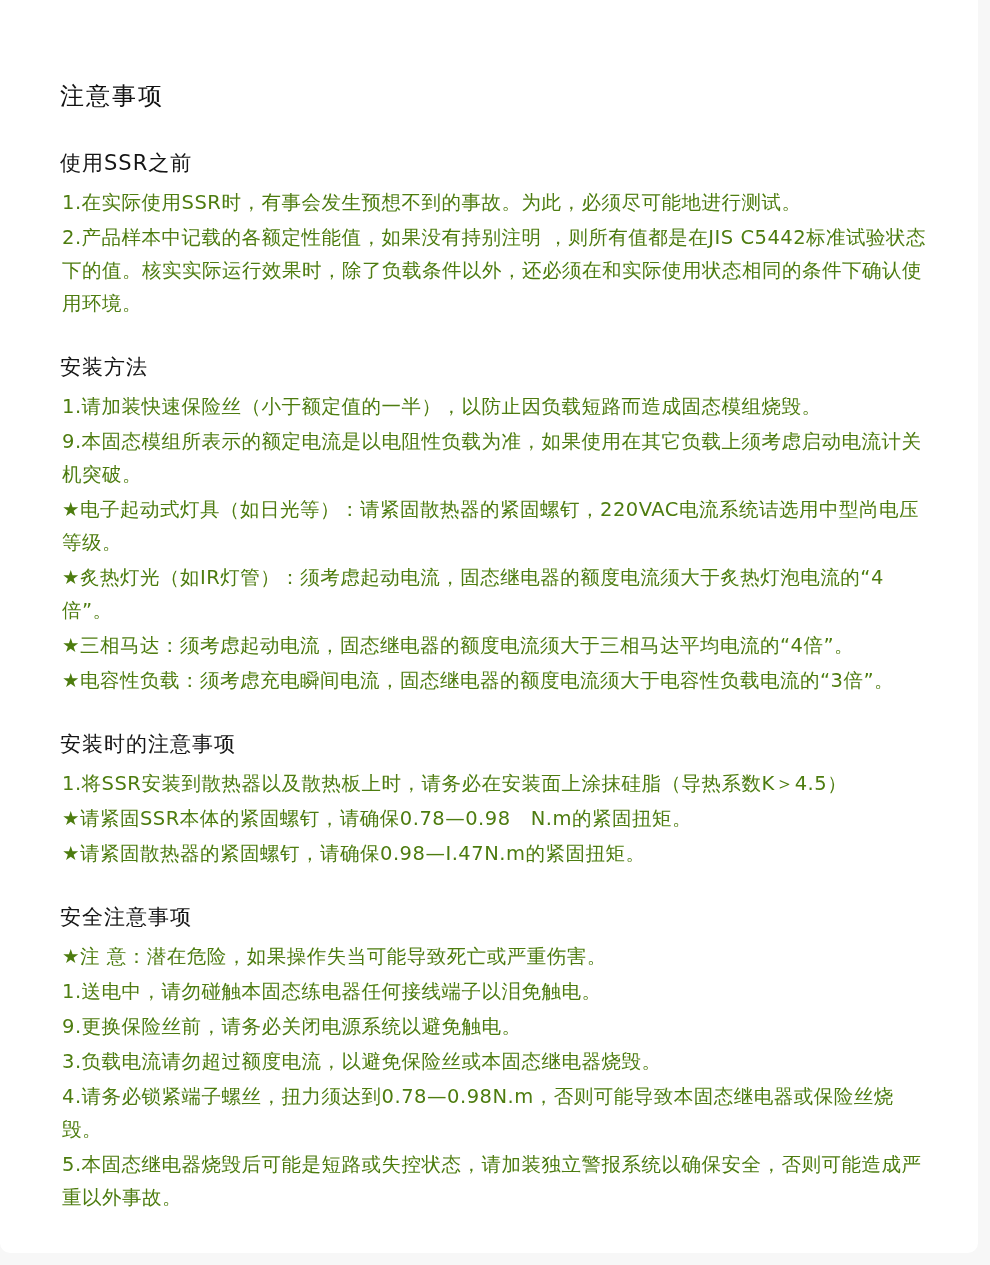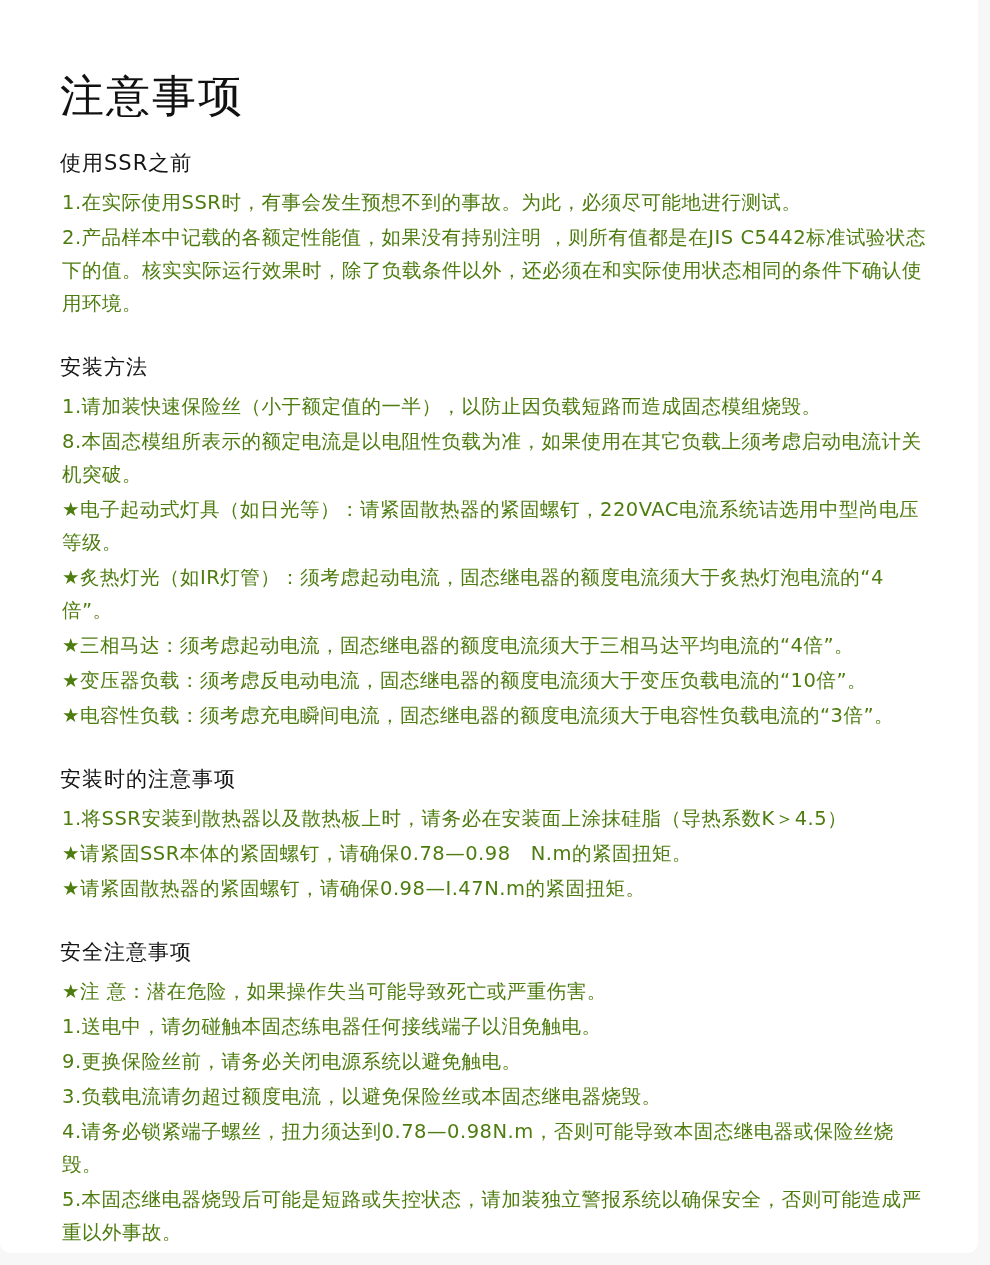--- a/index.html
+++ b/index.html
@@ -17,21 +17,21 @@
     width: 978px;
     height: 1253px;
     background: #ffffff;
     border-radius: 0 0 10px 10px;
     box-sizing: border-box;
     padding: 76px 48px 0 60px;
     overflow: hidden;
   }
   .title {
     margin: 0;
-    font-size: 44px;
+    font-size: 24px;
     line-height: 40px;
     font-weight: 500;
     color: #111111;
     letter-spacing: 2px;
   }
   .section h2 {
     margin: 32px 0 8px 0;
     font-size: 21px;
     line-height: 30px;
     font-weight: 500;
@@ -57,25 +57,24 @@
 
   <section class="section">
     <h2>使用SSR之前</h2>
     <p>1.在实际使用SSR时，有事会发生预想不到的事故。为此，必须尽可能地进行测试。</p>
     <p>2.产品样本中记载的各额定性能值，如果没有持别注明 ，则所有值都是在JIS C5442标准试验状态下的值。核实实际运行效果时，除了负载条件以外，还必须在和实际使用状态相同的条件下确认使用环境。</p>
   </section>
 
   <section class="section">
     <h2>安装方法</h2>
     <p>1.请加装快速保险丝（小于额定值的一半），以防止因负载短路而造成固态模组烧毁。</p>
-    <p>8.本固态模组所表示的额定电流是以电阻性负载为准，如果使用在其它负载上须考虑启动电流计关机突破。</p>
+    <p>9.本固态模组所表示的额定电流是以电阻性负载为准，如果使用在其它负载上须考虑启动电流计关机突破。</p>
     <p>★电子起动式灯具（如日光等）：请紧固散热器的紧固螺钉，220VAC电流系统诘选用中型尚电压等级。</p>
     <p>★炙热灯光（如IR灯管）：须考虑起动电流，固态继电器的额度电流须大于炙热灯泡电流的“4倍”。</p>
     <p>★三相马达：须考虑起动电流，固态继电器的额度电流须大于三相马达平均电流的“4倍”。</p>
-    <p>★变压器负载：须考虑反电动电流，固态继电器的额度电流须大于变压负载电流的“10倍”。</p>
     <p>★电容性负载：须考虑充电瞬间电流，固态继电器的额度电流须大于电容性负载电流的“3倍”。</p>
   </section>
 
   <section class="section">
     <h2>安装时的注意事项</h2>
     <p>1.将SSR安装到散热器以及散热板上时，请务必在安装面上涂抹硅脂（导热系数K＞4.5）</p>
     <p>★请紧固SSR本体的紧固螺钉，请确保0.78—0.98   N.m的紧固扭矩。</p>
     <p>★请紧固散热器的紧固螺钉，请确保0.98—I.47N.m的紧固扭矩。</p>
   </section>
 

